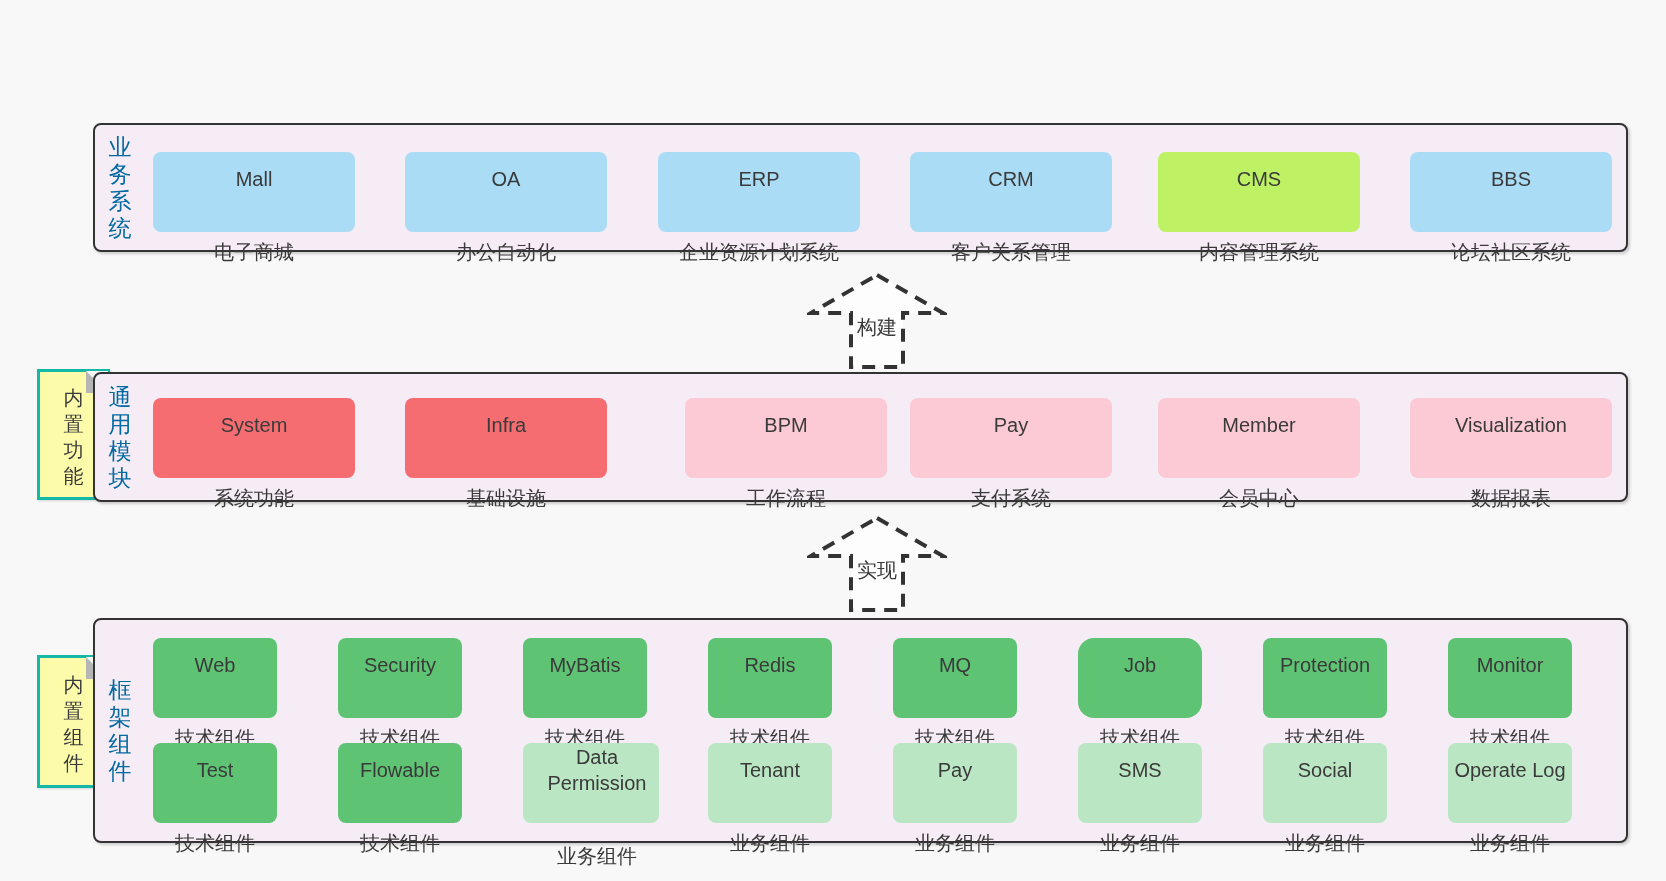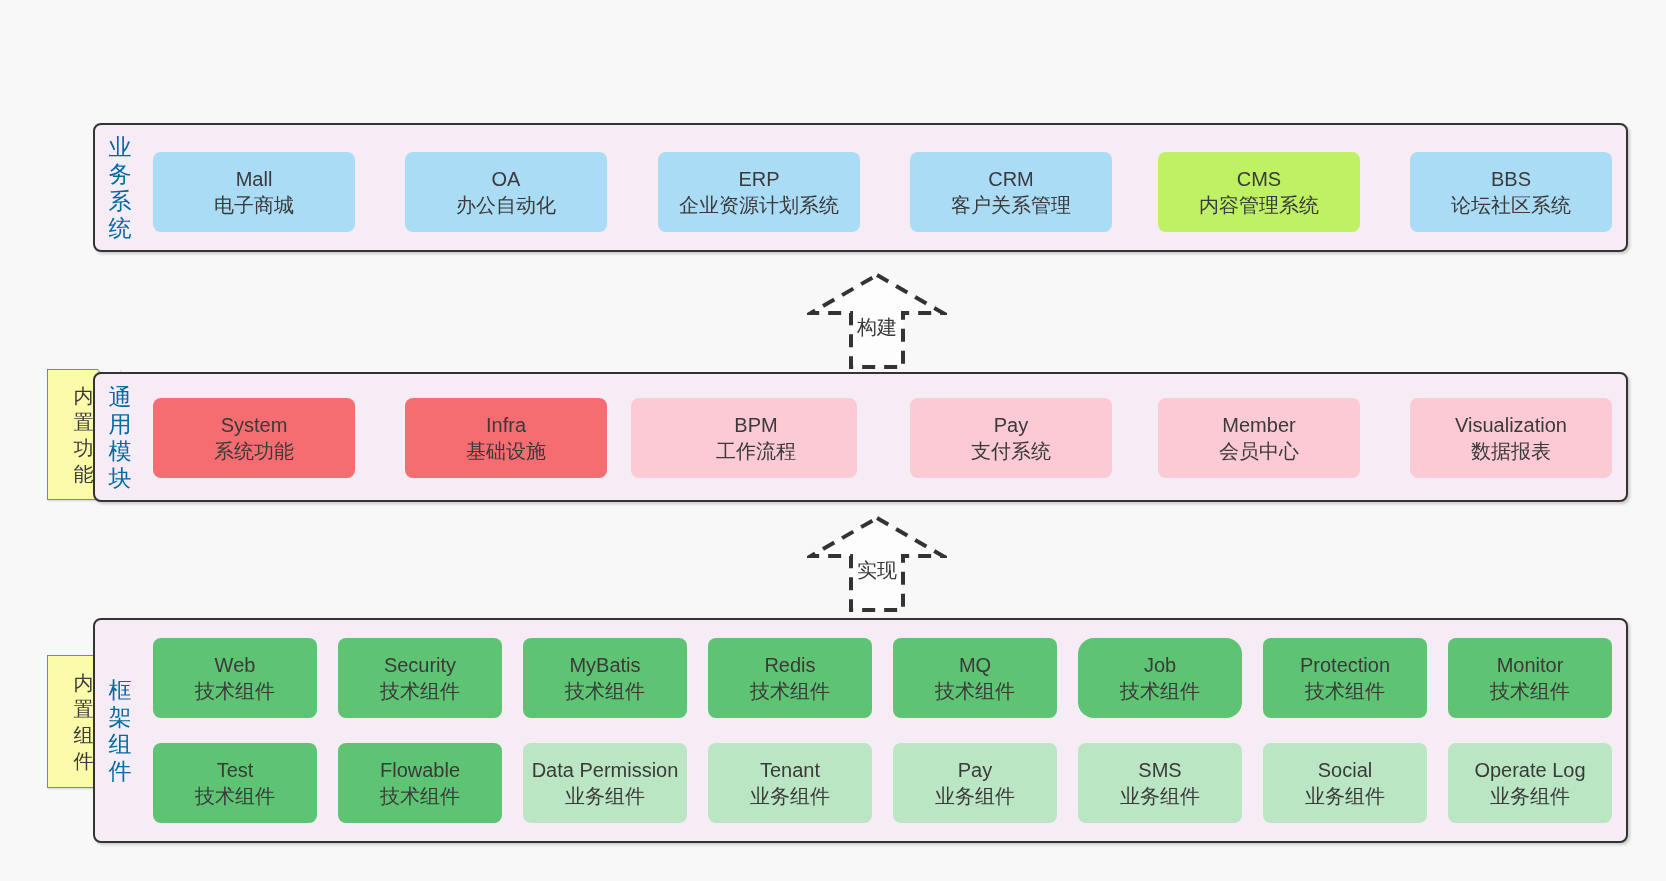--- a/index.html
+++ b/index.html
@@ -42,29 +42,29 @@
     height:80px;
     border-radius:8px;
     display:flex;
     flex-direction:column;
     align-items:center;
     justify-content:center;
     text-align:center;
     font-size:20px;
     line-height:26px;
   }
-  .bx span{display:block;padding:0 6px;}
+  .bx span{display:block;padding:0 6px;margin-top:47px;}
   .w202{width:202px;}
-  .w150{width:164px;}
+  .w150{width:124px;}
   .sticky{
     position:absolute;
-    left:47px;
+    left:37px;
     width:73px;
     box-sizing:border-box;
-    border:1px solid #14b8a6;
+    border:3px solid #14b8a6;
     box-shadow:1px 1px 2px rgba(0,0,0,.15);
   }
   .sticky1{top:369px;height:131px;}
   .sticky2{top:655px;height:133px;}
   .sticky .fold{
     position:absolute;top:-1px;right:-1px;
     width:0;height:0;
     border-style:solid;
     border-width:0 22px 22px 0;
     border-color:#f8f8f8 #f8f8f8 #b5b5b5 #b5b5b5;
@@ -149,21 +149,21 @@
 <div class="band band2" style="background-color: rgb(246, 236, 245);">
   <div class="vlabel">通用模块</div>
   <div class="bx w202" style="left: 310px; top: 24px; background-color: rgb(246, 109, 113);">
     <span>Infra</span>
     <span>基础设施</span>
   </div>
   <div class="bx w202" style="left: 58px; top: 24px; background-color: rgb(246, 109, 113);">
     <span>System</span>
     <span>系统功能</span>
   </div>
-  <div class="bx w202" style="left: 536px; top: 24px; background-color: rgb(251, 202, 213); padding-left: 24px;">
+  <div class="bx w202" style="left: 590px; top: 24px; background-color: rgb(251, 202, 213);">
     <span>BPM</span>
     <span>工作流程</span>
   </div>
   <div class="bx w202" style="left: 815px; top: 24px; background-color: rgb(251, 202, 213);">
     <span>Pay</span>
     <span>支付系统</span>
   </div>
   <div class="bx w202" style="left: 1063px; top: 24px; background-color: rgb(251, 202, 213);">
     <span>Member</span>
     <span>会员中心</span>
@@ -223,21 +223,21 @@
   </div>
 
   <div class="bx w150" style="left: 58px; top: 123px; background-color: rgb(94, 195, 115);">
     <span>Test</span>
     <span>技术组件</span>
   </div>
   <div class="bx w150" style="left: 243px; top: 123px; background-color: rgb(94, 195, 115);">
     <span>Flowable</span>
     <span>技术组件</span>
   </div>
-  <div class="bx w150" style="left: 428px; top: 123px; background-color: rgb(187, 230, 196);">
+  <div class="bx w150" style="left: 428px; top: 123px; background-color: rgb(187, 230, 196); padding-left: 12px;">
     <span>Data Permission</span>
     <span>业务组件</span>
   </div>
   <div class="bx w150" style="left: 613px; top: 123px; background-color: rgb(187, 230, 196);">
     <span>Tenant</span>
     <span>业务组件</span>
   </div>
   <div class="bx w150" style="left: 798px; top: 123px; background-color: rgb(187, 230, 196);">
     <span>Pay</span>
     <span>业务组件</span>

